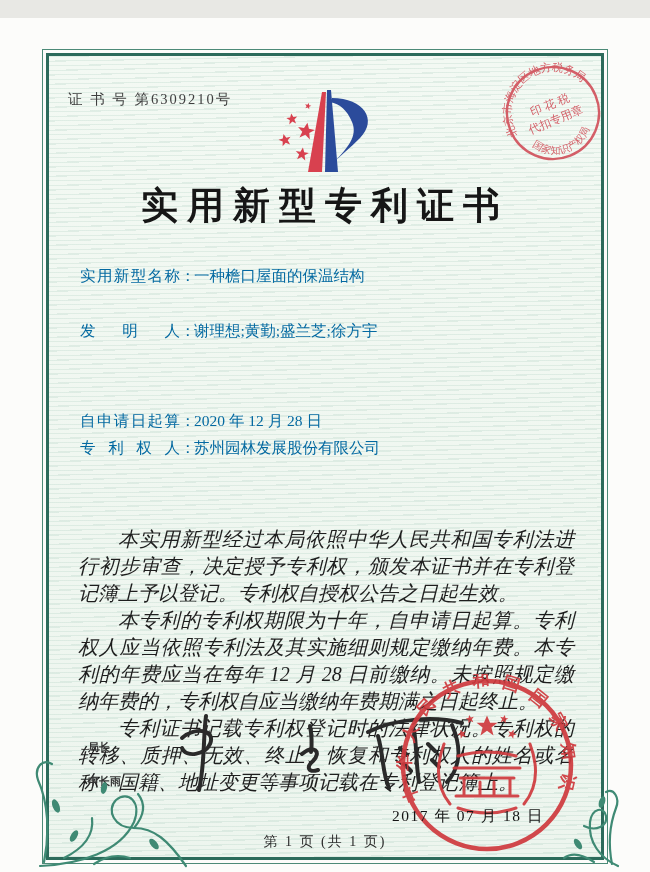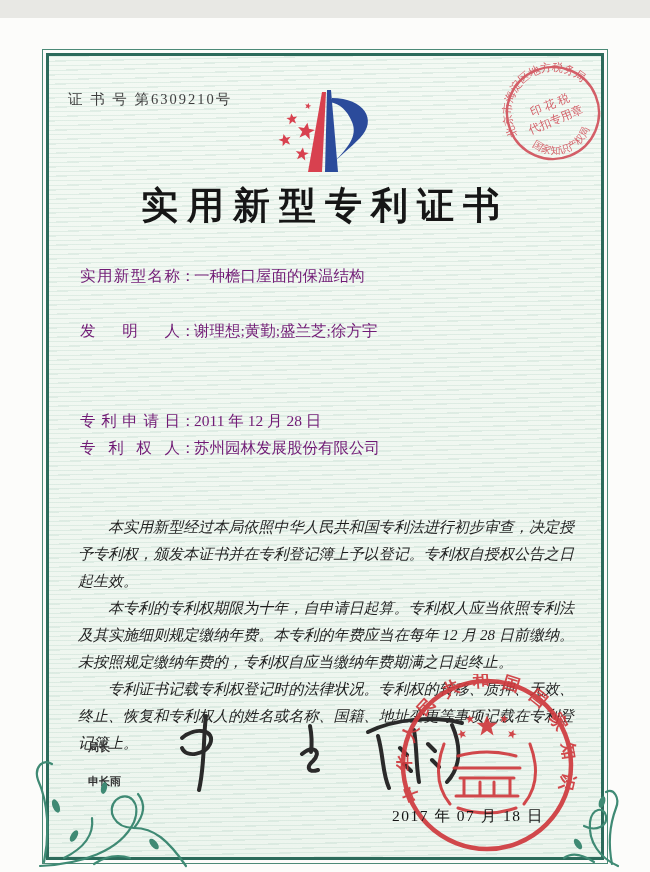--- a/index.html
+++ b/index.html
@@ -14,27 +14,27 @@
             background:
               repeating-linear-gradient(179deg, rgba(122,176,156,.16) 0 1.2px, rgba(122,176,156,0) 1.2px 4.6px),
               linear-gradient(#f3f9f3,#edf5ee);}
   
   .cert-no{position:absolute;left:68px;top:72px;font-size:14.5px;letter-spacing:2px;color:#3f3f3f;}
   .logo{position:absolute;left:256px;top:68px;width:132px;height:96px;}
   .tax-stamp{position:absolute;left:496px;top:38px;width:114px;height:114px;transform:rotate(-22deg);opacity:.88;}
   .title{position:absolute;left:0;top:163px;width:650px;text-align:center;
          font-size:37px;font-weight:700;letter-spacing:9px;color:#161616;}
   
-  .field{position:absolute;left:80px;font-size:15.5px;color:#701a75;white-space:nowrap;}
+  .field{position:absolute;left:80px;font-size:15.5px;color:#0369a1;white-space:nowrap;}
   .field .lab{display:inline-block;width:100px;text-align:justify;text-align-last:justify;}
   .field .col{display:inline-block;width:14px;}
   .f1{top:248px}.f2{top:303px}.f3{top:348px}.f4{top:393px}.f5{top:420px}.f6{top:483px}
   
-  .body-text{position:absolute;left:78px;top:496px;width:496px;
-             font-style:italic;font-size:15px;line-height:27px;color:#1e1e1e;}
+  .body-text{position:absolute;left:78px;top:508px;width:496px;
+             font-style:italic;font-size:20px;line-height:27px;color:#1e1e1e;}
   .body-text p{margin:0;text-indent:2em;text-align:justify;}
   
   .signer{position:absolute;left:88px;top:712px;font-family:"Liberation Sans","DejaVu Sans",sans-serif;
           font-weight:700;font-size:11px;color:#333;line-height:34px;}
   .signature{position:absolute;left:160px;top:688px;width:330px;height:100px;}
   .seal{position:absolute;left:396px;top:656px;width:182px;height:182px;opacity:.92;}
   .seal-date{position:absolute;left:392px;top:788px;font-size:15.5px;letter-spacing:1.5px;color:#141414;z-index:5;}
   .page-num{position:absolute;left:0;top:815px;width:650px;text-align:center;font-size:14px;letter-spacing:2px;color:#2c2c2c;}
   .orn{position:absolute;pointer-events:none;}
   .orn-left{left:34px;top:722px;width:160px;height:132px;}
@@ -89,21 +89,21 @@
 
   <div class="title">实用新型专利证书</div>
 
   <div class="field f1">
     <span class="lab">实用新型名称</span><span class="col">：</span><span>一种檐口屋面的保温结构</span>
   </div>
   <div class="field f2">
     <span class="lab">发明人</span><span class="col">：</span><span>谢理想;黄勤;盛兰芝;徐方宇</span>
   </div>
   <div class="field f4">
-    <span class="lab">专利申请日</span><span class="col">：</span><span>2011 年 12 月 28 日</span>
+    <span class="lab">自申请日起算</span><span class="col">：</span><span>2020 年 12 月 28 日</span>
   </div>
   <div class="field f5">
     <span class="lab">专利权人</span><span class="col">：</span><span>苏州园林发展股份有限公司</span>
   </div>
 
   <div class="body-text">
     <p>本实用新型经过本局依照中华人民共和国专利法进行初步审查，决定授予专利权，颁发本证书并在专利登记簿上予以登记。专利权自授权公告之日起生效。</p>
     <p>本专利的专利权期限为十年，自申请日起算。专利权人应当依照专利法及其实施细则规定缴纳年费。本专利的年费应当在每年 12 月 28 日前缴纳。未按照规定缴纳年费的，专利权自应当缴纳年费期满之日起终止。</p>
     <p>专利证书记载专利权登记时的法律状况。专利权的转移、质押、无效、终止、恢复和专利权人的姓名或名称、国籍、地址变更等事项记载在专利登记簿上。</p>
   </div>
@@ -175,15 +175,16 @@
       <path d="M4,92 C22,84 34,68 32,48 C30,34 18,32 16,42 C14,52 26,58 38,52"></path>
       <path d="M10,90 C14,70 12,50 6,34 C2,24 8,14 16,18"></path>
       <path d="M28,88 C40,80 50,78 58,84"></path>
     </g>
     <g fill="#3f8a74">
       <ellipse cx="20" cy="28" rx="3" ry="6" transform="rotate(-18 20 28)"></ellipse>
       <ellipse cx="44" cy="70" rx="3" ry="6" transform="rotate(34 44 70)"></ellipse>
     </g>
   </svg>
 
+  <div class="page-num">第 1 页 (共 1 页)</div>
 
   <div class="scan-shadow"></div>
 </div>
 
 </body></html>

